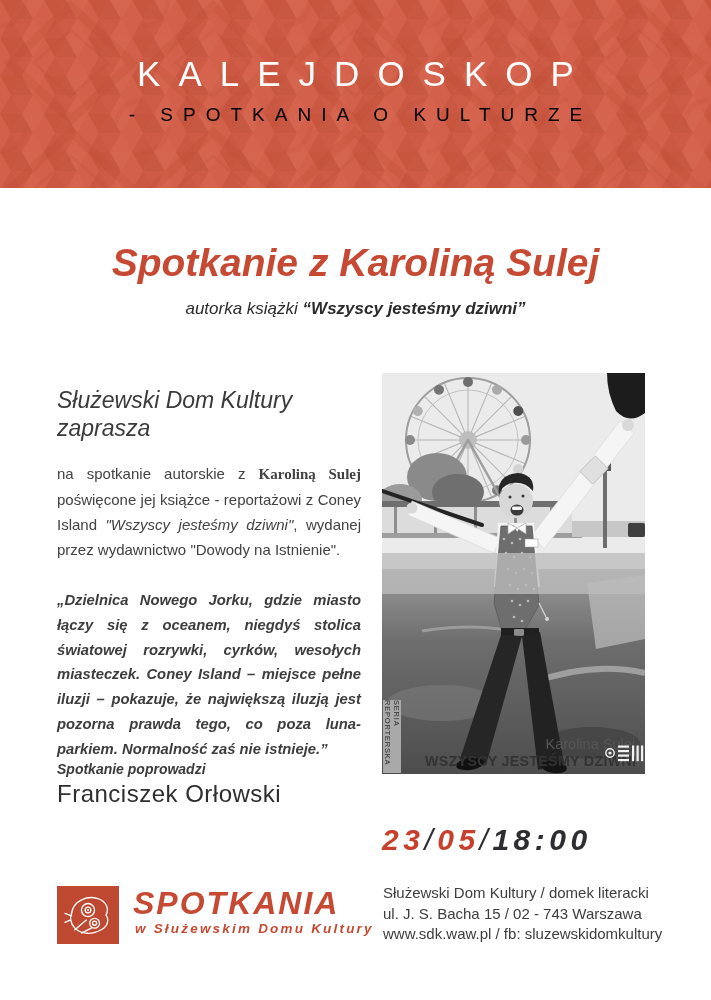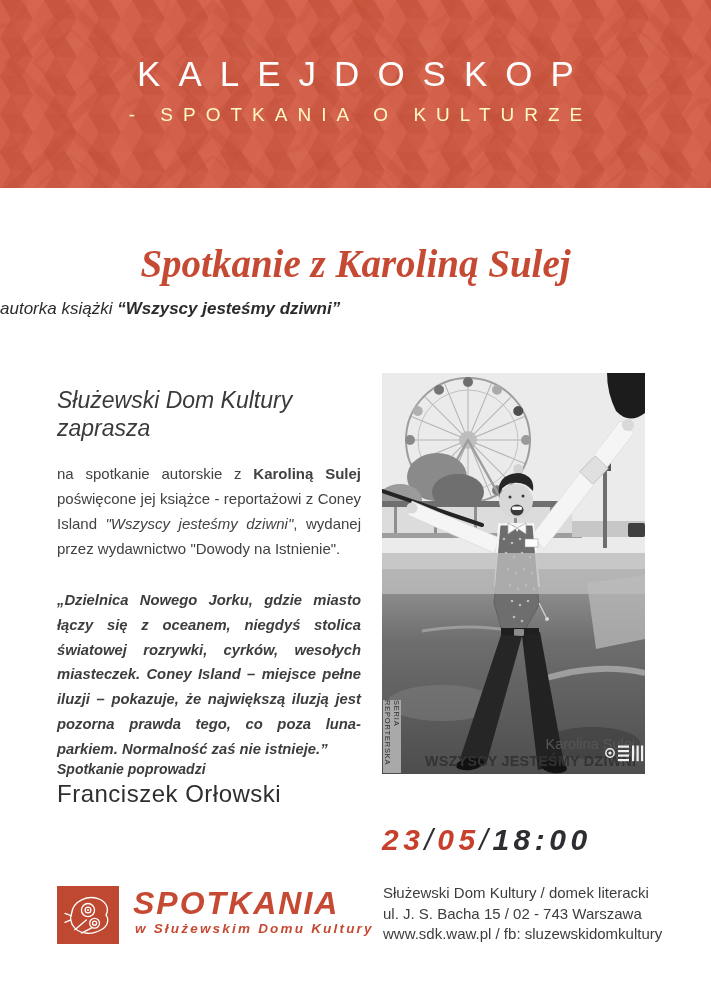--- a/index.html
+++ b/index.html
@@ -4,36 +4,36 @@
 <style>
   html,body{margin:0;padding:0;background:#fff;}
   .poster{position:relative;width:711px;height:1000px;margin:0 auto;background:#ffffff;
           font-family:"Liberation Sans",sans-serif;overflow:hidden;}
 
   
   .banner{position:absolute;top:0;left:0;width:711px;height:188px;background:#d2604a;}
   .banner .kal{position:absolute;top:0;left:0;}
   .banner-title{position:absolute;top:54px;left:0;right:0;text-align:center;color:#fdfdfd;
                 font-size:35px;font-weight:normal;letter-spacing:18px;padding-left:18px;}
-  .banner-sub{position:absolute;top:104px;left:0;right:0;text-align:center;color:#fef9c3;
+  .banner-sub{position:absolute;top:104px;left:0;right:0;text-align:center;color:#000000;
               font-size:19px;letter-spacing:10px;padding-left:10px;}
 
   
   .event-title{position:absolute;top:241px;left:0;right:0;margin:0;text-align:center;
-               color:#c64a33;font-style:italic;font-weight:bold;font-size:39px;font-family:Liberation Serif, serif;}
-  .event-sub{position:absolute;top:299px;left:0;right:0;margin:0;text-align:left;
+               color:#c64a33;font-style:italic;font-weight:bold;font-size:39px;}
+  .event-sub{position:absolute;top:299px;left:0;right:0;margin:0;text-align:center;
              font-style:italic;font-size:17px;color:#2b2b2b;}
   .event-sub .bold{font-weight:bold;}
 
   
   .invite{position:absolute;top:386px;left:57px;width:304px;margin:0;font-weight:normal;
           font-style:italic;font-size:23px;line-height:28px;color:#3a3a3a;white-space:pre-line;}
   .p1{position:absolute;top:461px;left:57px;width:304px;margin:0;font-size:15px;
       line-height:25px;text-align:justify;color:#424242;}
-  .p1 .seg-bold{font-weight:bold;}
+  .p1 .seg-bold{font-weight:bold;font-family:Liberation Serif, serif;}
   .p1 .seg-italic{font-style:italic;}
   .quote{position:absolute;top:588px;left:57px;width:304px;margin:0;font-size:14.8px;
          line-height:24.8px;text-align:justify;color:#3d3d3d;font-weight:bold;font-style:italic;}
   .host-label{position:absolute;top:761px;left:57px;margin:0;font-size:14px;font-weight:bold;
               font-style:italic;color:#3b3b3b;}
   .host-name{position:absolute;top:780px;left:57px;margin:0;font-size:24px;font-weight:normal;
              color:#2e2e2e;letter-spacing:.5px;}
 
   
   .cover{position:absolute;left:382px;top:373px;width:263px;height:456px;}

